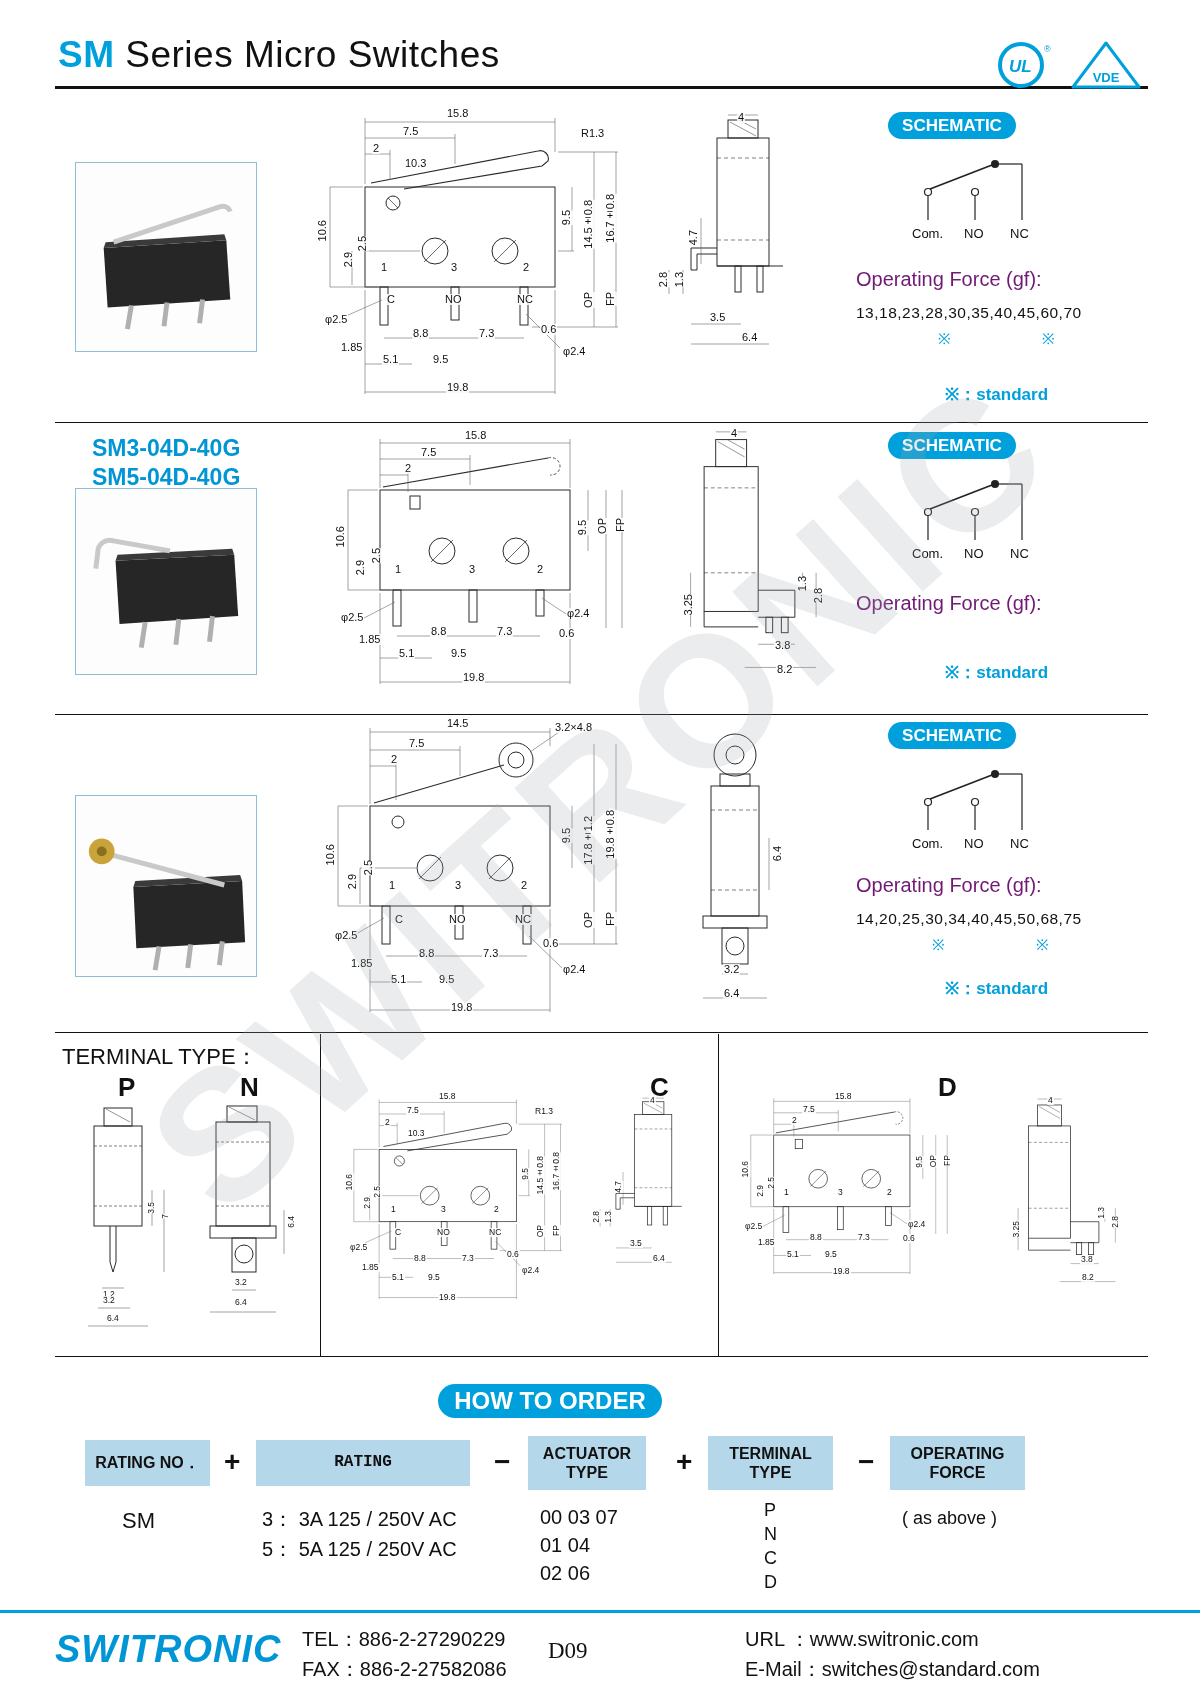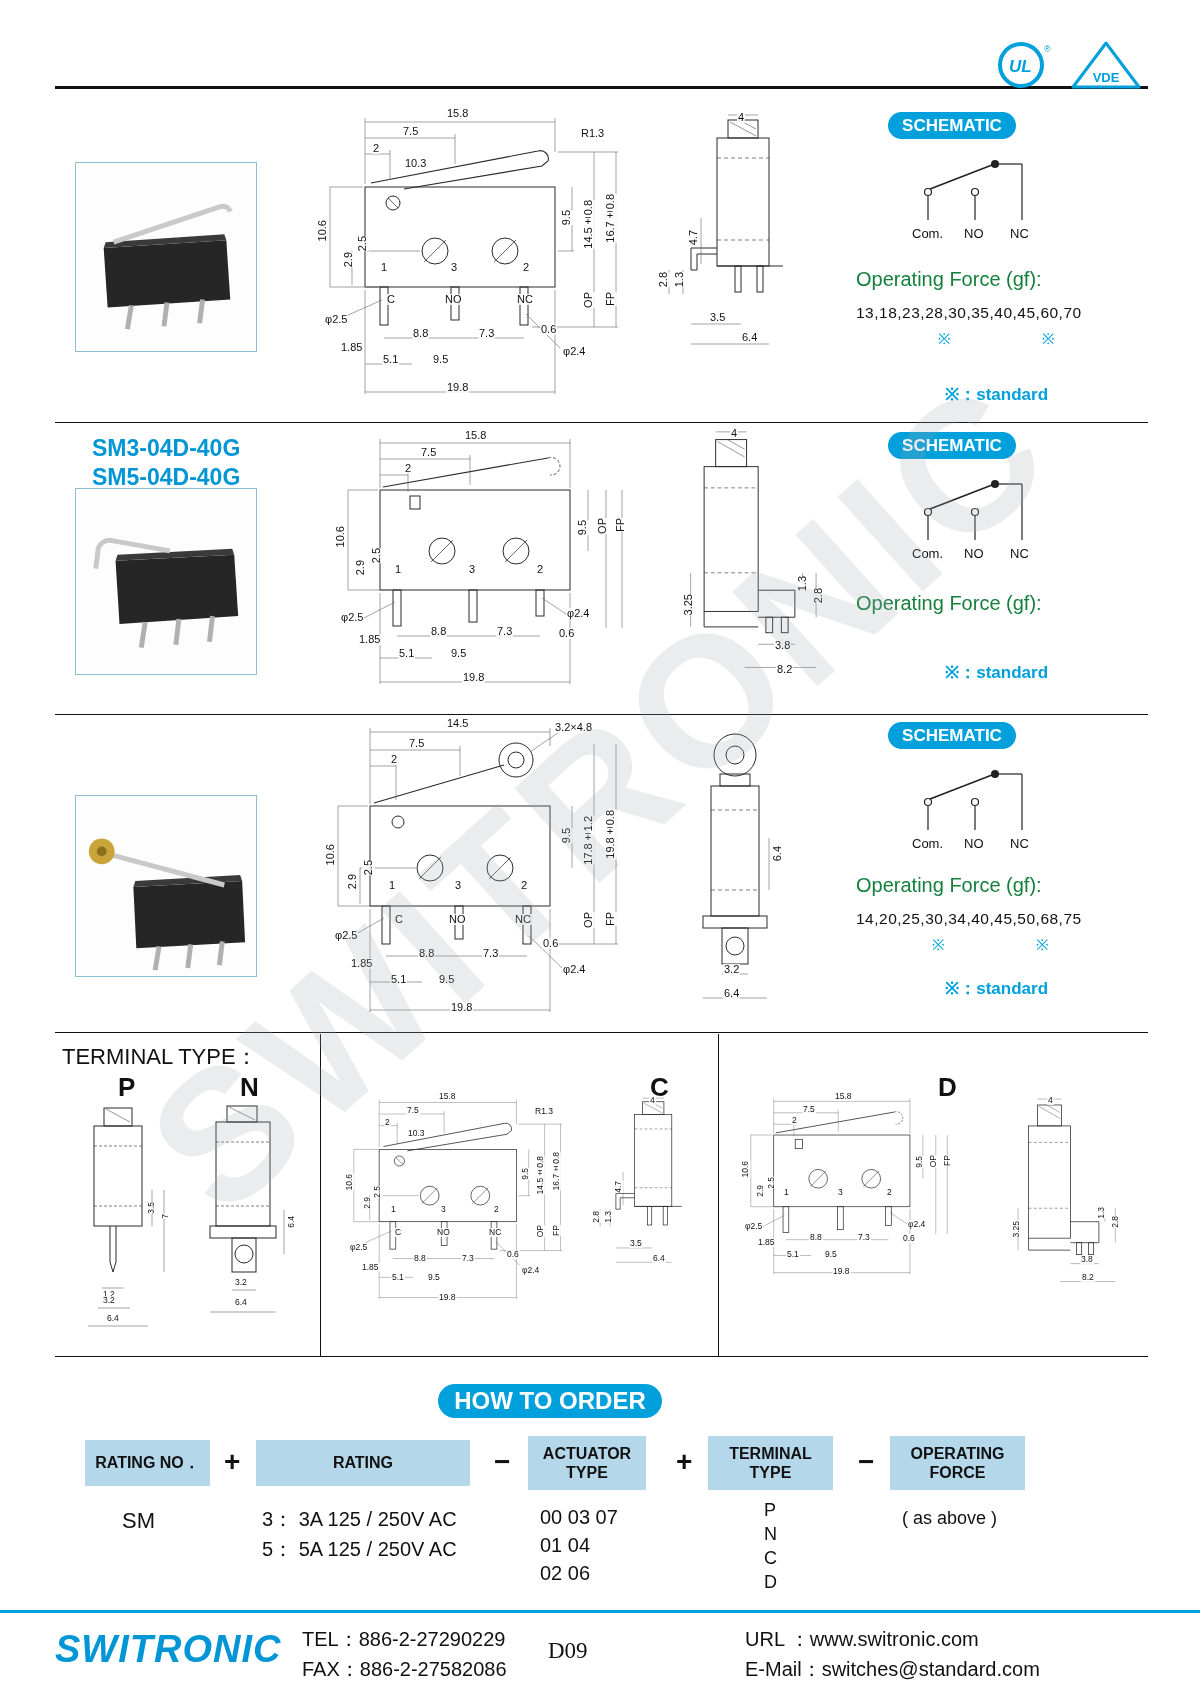--- a/index.html
+++ b/index.html
@@ -14,21 +14,21 @@
   .photo{position:absolute;border:1px solid #8fbdd6;background:#fdfdfd;}
   .drawing{position:absolute;}
   .drawing svg{position:absolute;left:0;top:0;}
   .dim{position:absolute;font-size:11px;line-height:1;white-space:nowrap;
        background:rgba(255,255,255,.85);color:#111;padding:0 1px;}
   .mini .dim{font-size:8.5px;}
   .rot{writing-mode:vertical-rl;transform:rotate(180deg);}
   .badge{position:absolute;background:#00a0dc;color:#fff;font-weight:bold;font-size:17px;
          border-radius:14px;display:flex;align-items:center;justify-content:center;}
   .schlabel{position:absolute;font-size:13px;color:#111;}
-  .oflabel{position:absolute;font-size:20px;color:#15803d;}
+  .oflabel{position:absolute;font-size:20px;color:#701a75;}
   .ofvalues{position:absolute;font-size:15.5px;color:#111;letter-spacing:0.5px;}
   .ofmark{position:absolute;font-size:15px;color:#00a0dc;}
   .standard{position:absolute;font-size:17px;color:#00a0dc;font-weight:bold;}
   .termhead{position:absolute;font-size:26px;font-weight:bold;color:#111;}
   .obox{position:absolute;background:#b5d7ea;display:flex;align-items:center;justify-content:center;
         text-align:center;font-size:16px;font-weight:bold;white-space:pre-line;line-height:1.2;}
   .opsign{position:absolute;font-size:28px;font-weight:bold;}
   .ovalue{position:absolute;font-size:20px;}
   .watermark{position:absolute;left:0;top:690px;width:1200px;text-align:center;
              font-size:185px;font-weight:bold;color:rgba(160,170,175,.22);
@@ -283,20 +283,23 @@
           <circle cx="26" cy="56" r="5" fill="#8a6f1e"></circle>
         <line x1="84" y1="152" x2="80" y2="176" stroke="#b0b0b0" stroke-width="5"></line>
         <line x1="116" y1="150" x2="113" y2="174" stroke="#b0b0b0" stroke-width="5"></line>
         <line x1="148" y1="147" x2="145" y2="171" stroke="#b0b0b0" stroke-width="5"></line>
       </g>
     </defs>
   </svg>
 
   <div class="watermark">SWITRONIC</div>
 
+  <div class="abs title" style="left:58px;top:34px;">
+    <span class="accent" style="font-weight:bold;">SM</span><span> Series Micro Switches</span>
+  </div>
   <div class="hline" style="left:55px;top:86px;width:1093px;height:3px;"></div>
   <div class="abs" style="left:995px;top:40px;">
     <svg width="56" height="50" viewBox="0 0 56 50">
       <circle cx="26" cy="25" r="21" fill="none" stroke="#00a0dc" stroke-width="4"></circle>
       <text x="14" y="32" font-size="17" font-weight="bold" font-style="italic" fill="#00a0dc">UL</text>
       <text x="49" y="12" font-size="9" fill="#00a0dc">®</text>
     </svg>
   </div>
   <div class="abs" style="left:1068px;top:38px;">
     <svg width="76" height="54" viewBox="0 0 76 54">
@@ -596,21 +599,21 @@
       <span class="dim rot" style="left: 125px; top: 120px;">2.8</span>
       <span class="dim" style="left: 95px; top: 159px;">3.8</span>
       <span class="dim" style="left: 96px; top: 177px;">8.2</span>
     </div>
   <div class="hline" style="left:55px;top:1356px;width:1093px;"></div>
 
   <div class="badge" style="left:438px;top:1384px;width:224px;height:34px;font-size:24px;border-radius:17px;">HOW TO ORDER</div>
 
   <div class="obox" style="left:85px;top:1440px;width:125px;height:46px;">RATING NO．</div>
   <div class="opsign" style="left:224px;top:1446px;">+</div>
-  <div class="obox" style="left:256px;top:1440px;width:214px;height:46px;">RATING</div>
+  <div class="obox" style="left:256px;top:1440px;width:214px;height:46px;font-family:Liberation Mono, monospace;">RATING</div>
   <div class="opsign" style="left:494px;top:1446px;">−</div>
   <div class="obox" style="left:528px;top:1436px;width:118px;height:54px;">ACTUATOR
 TYPE</div>
   <div class="opsign" style="left:676px;top:1446px;">+</div>
   <div class="obox" style="left:708px;top:1436px;width:125px;height:54px;">TERMINAL
 TYPE</div>
   <div class="opsign" style="left:858px;top:1446px;">−</div>
   <div class="obox" style="left:890px;top:1436px;width:135px;height:54px;">OPERATING
 FORCE</div>
 

